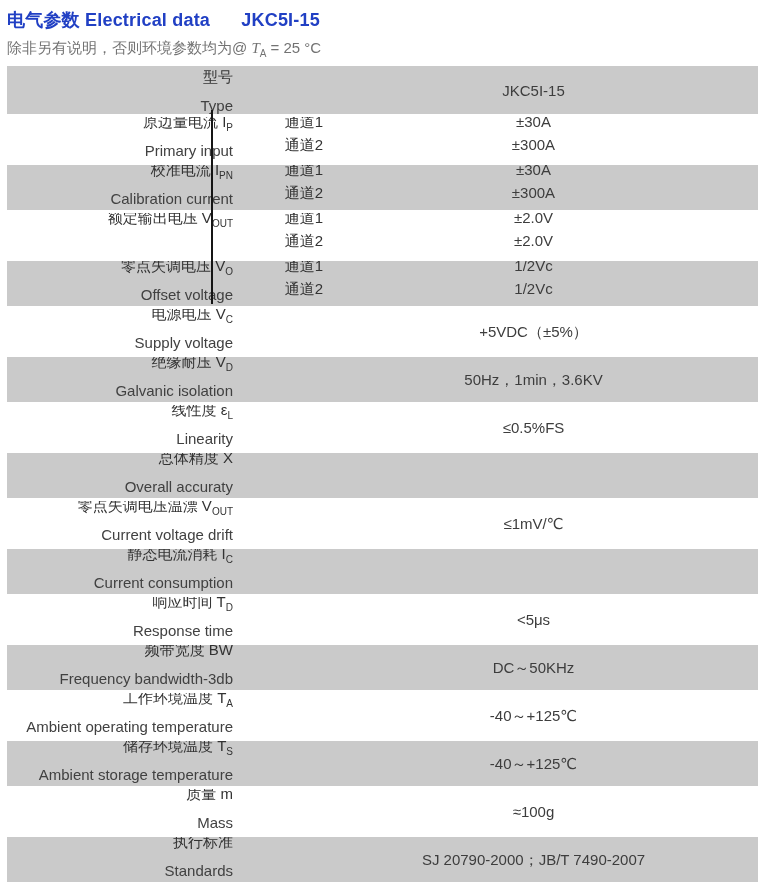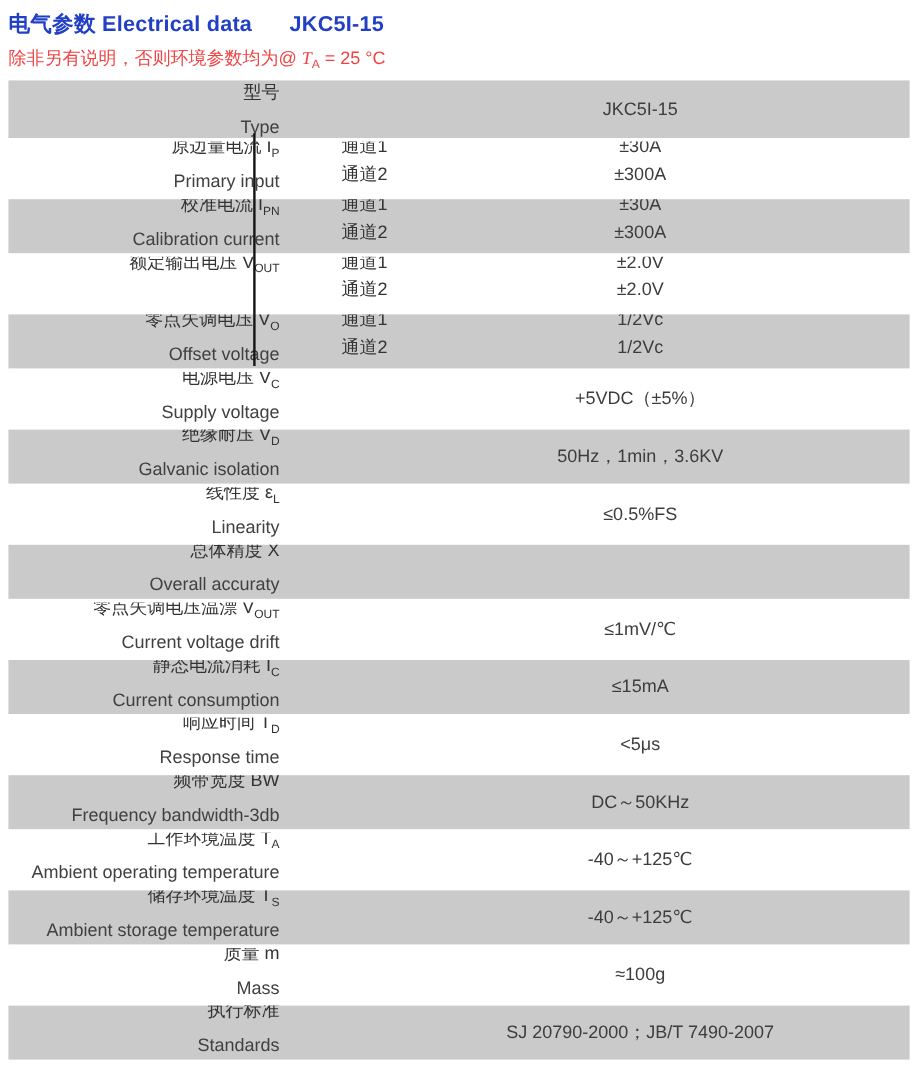--- a/index.html
+++ b/index.html
@@ -4,21 +4,21 @@
 <style>
   html,body{margin:0;padding:0;}
   body{
     width:768px;height:890px;background:#ffffff;
     font-family:"Liberation Sans","DejaVu Sans",sans-serif;
     color:#3b3b3b;overflow:hidden;
   }
   .page{padding:8px 7px 0 7px;}
   .title-line{font-size:18px;font-weight:bold;color:#2140c4;letter-spacing:0.2px;}
   .title-line .model{margin-left:26px;}
-  .subtitle{font-size:15px;color:#ef4444;margin-top:7px;}
+  .subtitle{font-size:15px;color:#737373;margin-top:7px;}
   .subtitle i{font-family:"Liberation Serif","DejaVu Serif",serif;}
   .subtitle sub{font-size:10px;}
   .datatable{position:relative;margin-top:7px;width:751px;}
   .row{
     height:45px;margin-bottom:3px;display:flex;overflow:hidden;
     box-sizing:border-box;padding-left:18px;
   }
   .row.shaded{background:#cacaca;}
   .row.first{height:48px;}
   .col{display:flex;flex-direction:column;padding-top:2px;text-align:right;}
@@ -177,23 +177,20 @@
       <div class="line val">≤1mV/℃</div>
     </div>
   </div>
 
   <div class="row shaded">
     <div class="col col-label">
       <div class="line line1 cn"><span class="cn-text">静态电流消耗 I</span><sub class="cn-sub">C</sub></div>
       <div class="line en"> Current consumption</div>
     </div>
     <div class="col col-channel"></div>
-    <div class="col col-value single">
-      <div class="line val">≤15mA</div>
-    </div>
   </div>
 
   <div class="row">
     <div class="col col-label">
       <div class="line line1 cn"><span class="cn-text">响应时间 T</span><sub class="cn-sub">D</sub></div>
       <div class="line en">Response time</div>
     </div>
     <div class="col col-channel"></div>
     <div class="col col-value single">
       <div class="line val">&lt;5μs</div>

